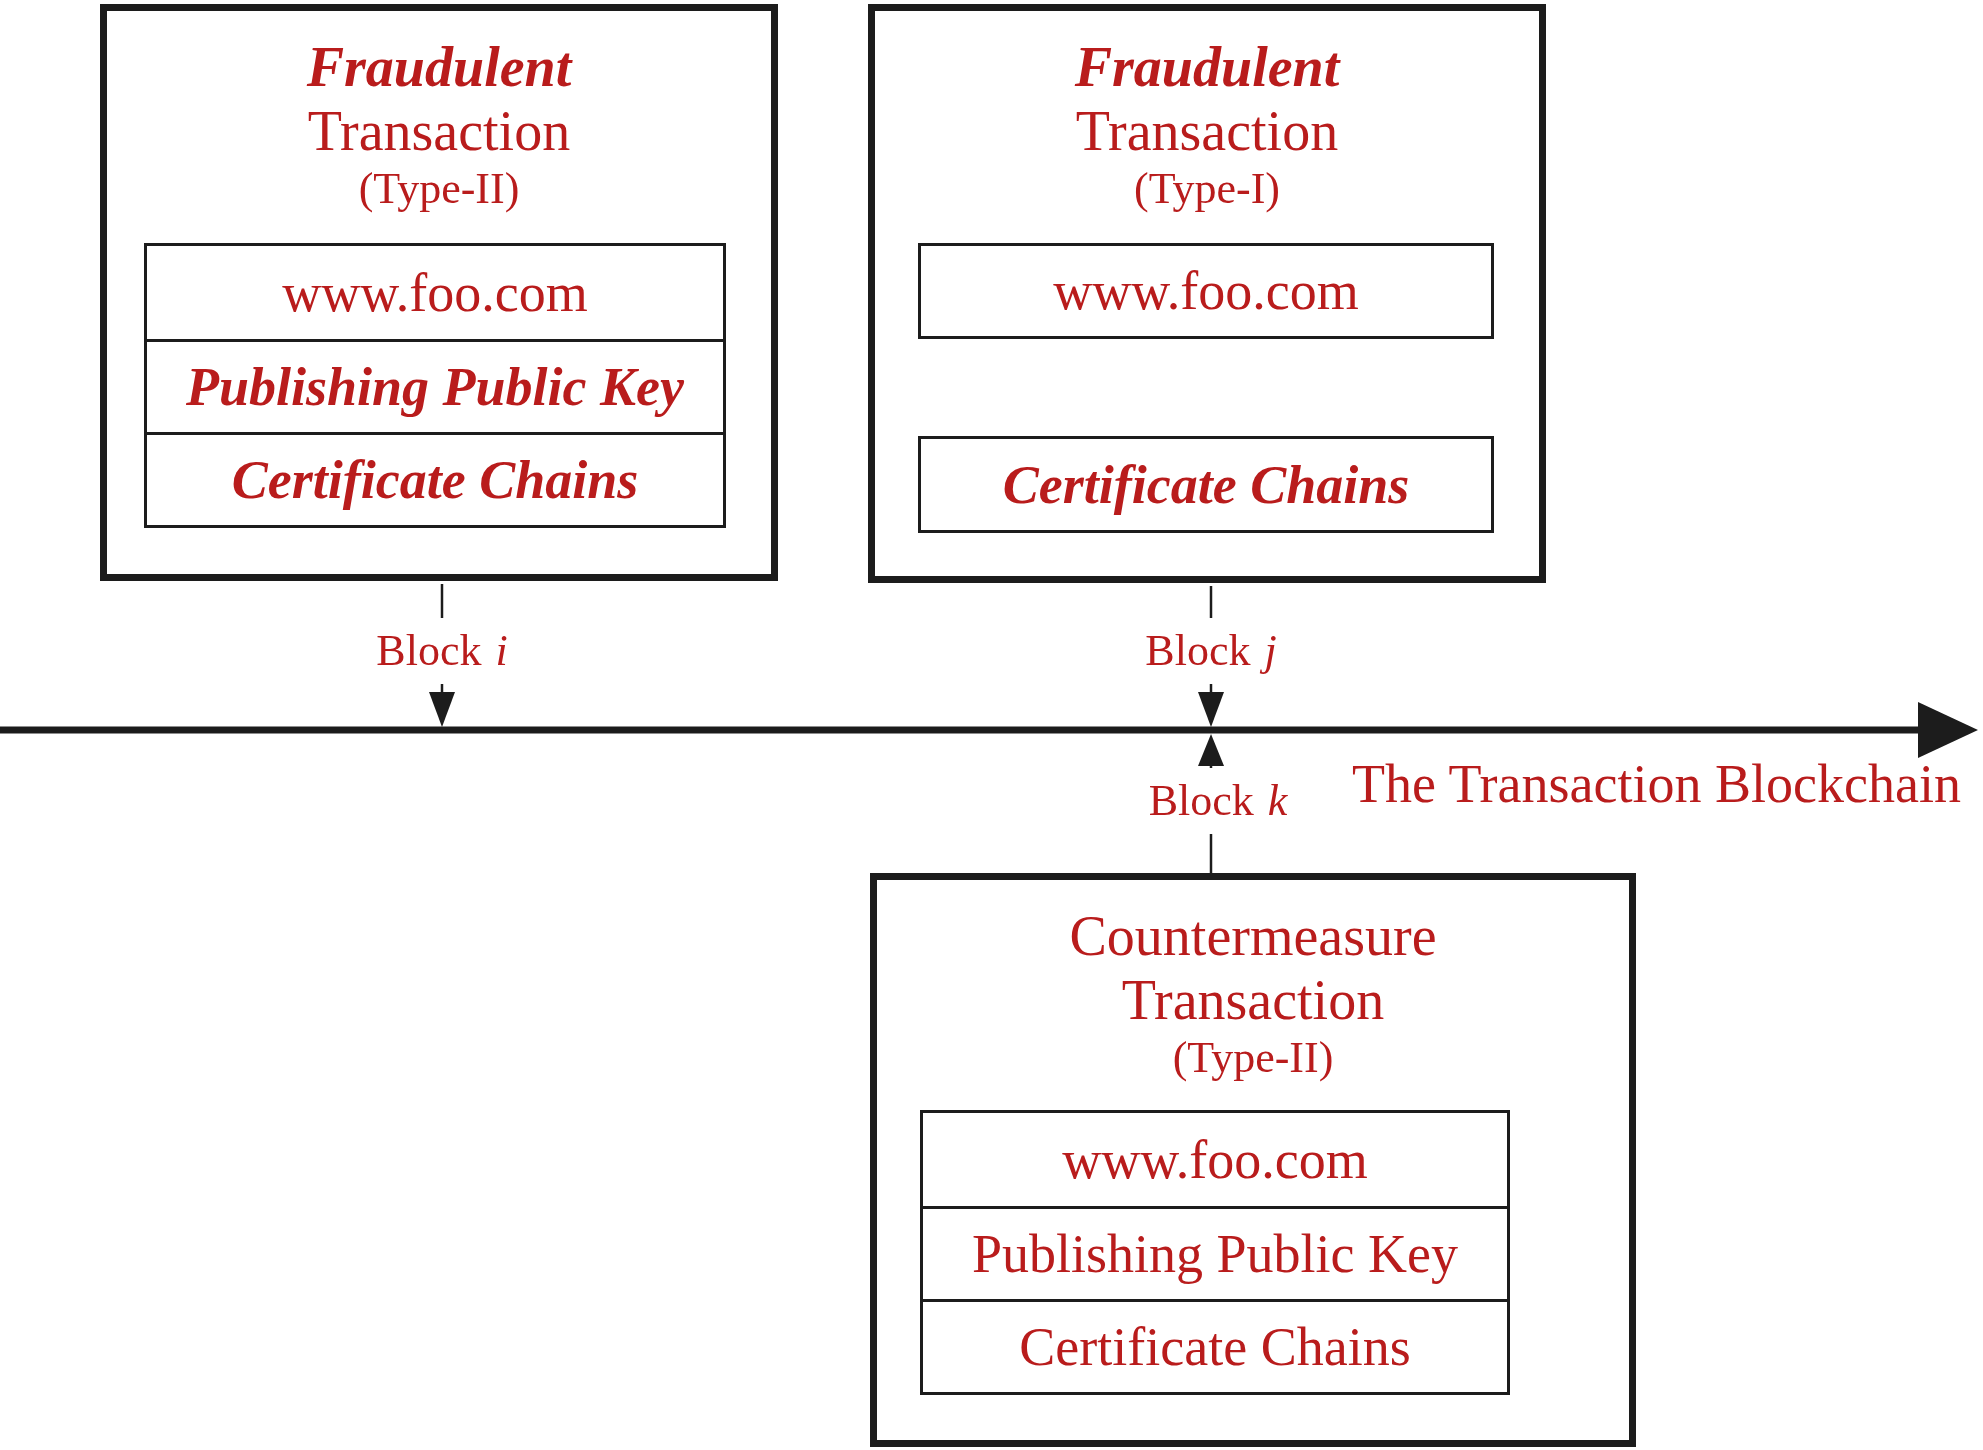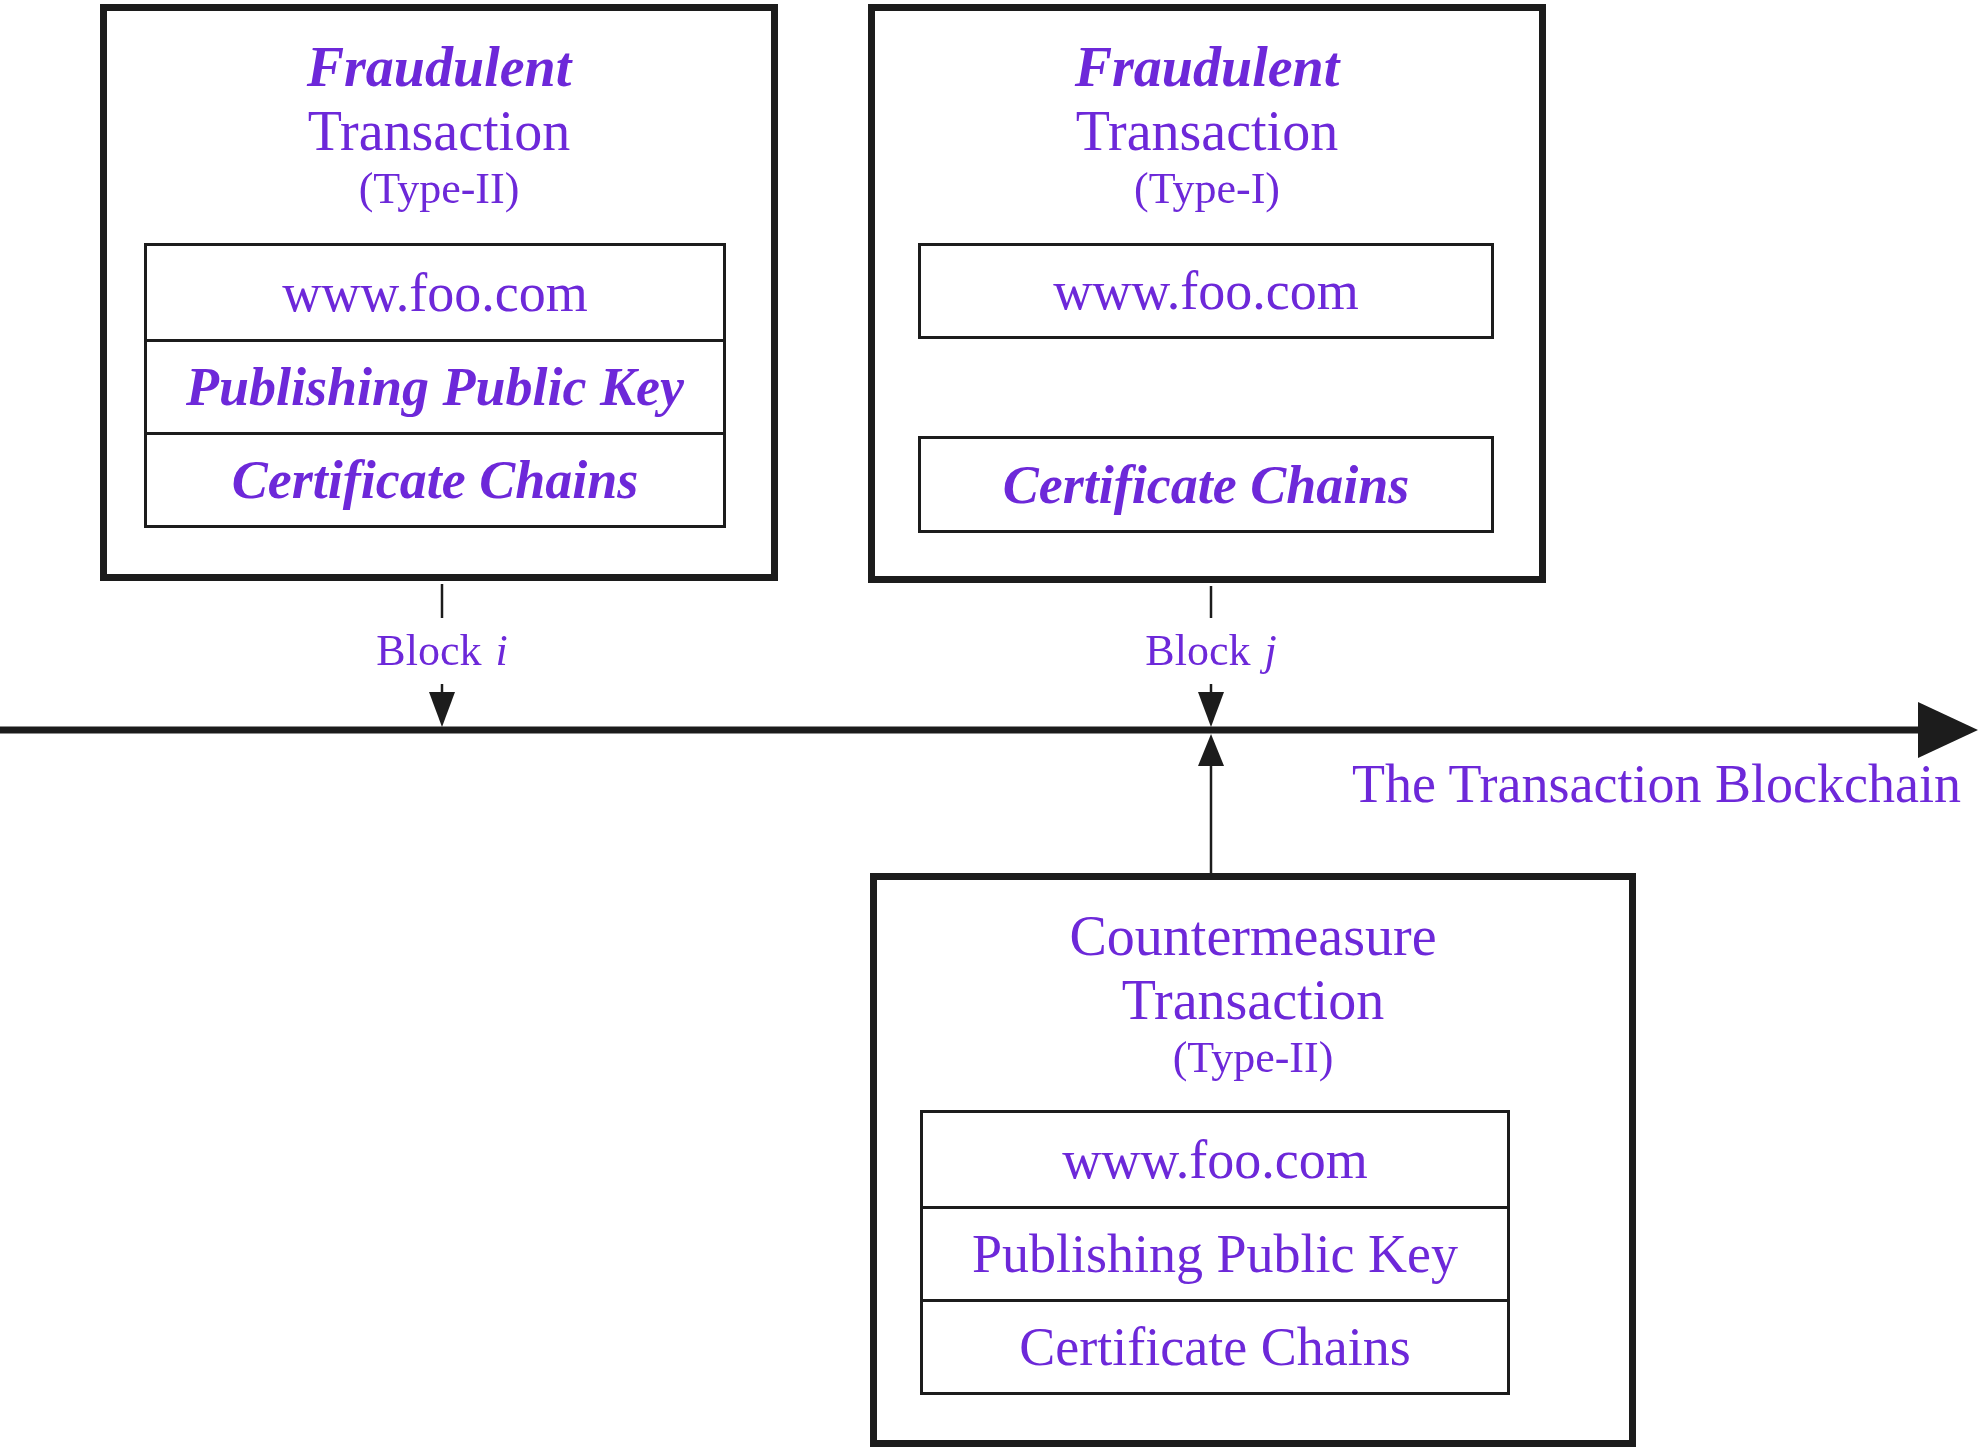--- a/index.html
+++ b/index.html
@@ -6,21 +6,21 @@
     margin: 0;
     padding: 0;
     background: #ffffff;
   }
   .canvas {
     position: relative;
     width: 1983px;
     height: 1450px;
     background: #ffffff;
     font-family: "Liberation Serif", "DejaVu Serif", serif;
-    color: #6d28d9;
+    color: #b91c1c;
     overflow: hidden;
   }
   svg.connectors {
     position: absolute;
     left: 0;
     top: 0;
     z-index: 1;
     pointer-events: none;
   }
   .outer-box {
@@ -163,16 +163,17 @@
       <div class="row">www.foo.com</div>
       <div class="row">Publishing Public Key</div>
       <div class="row">Certificate Chains</div>
     </div>
   </div>
 
   <div class="block-label" id="label-block-i"><span>Block</span><span class="blk-var">i</span></div>
 
   <div class="block-label" id="label-block-j"><span>Block</span><span class="blk-var">j</span></div>
 
+  <div class="block-label" id="label-block-k"><span>Block</span><span class="blk-var">k</span></div>
 
   <div class="axis-label">The Transaction Blockchain</div>
 
 </div>
 
 </body></html>

